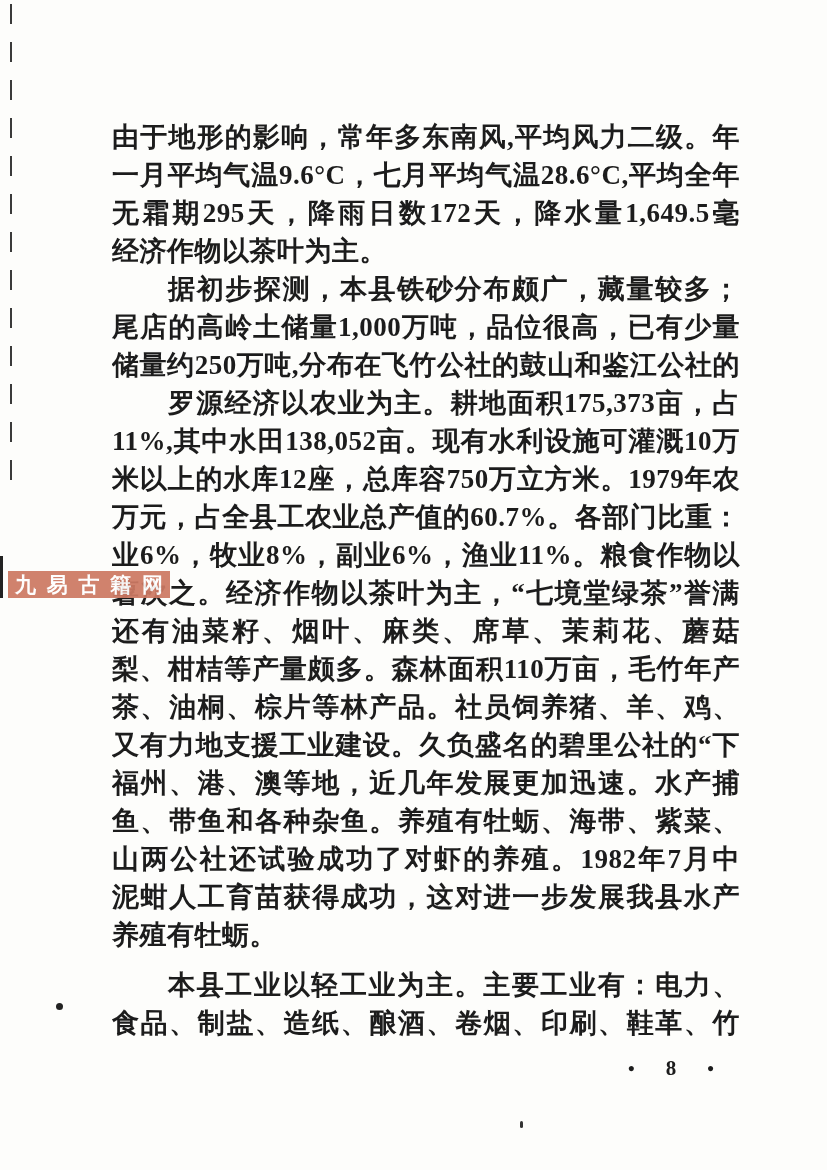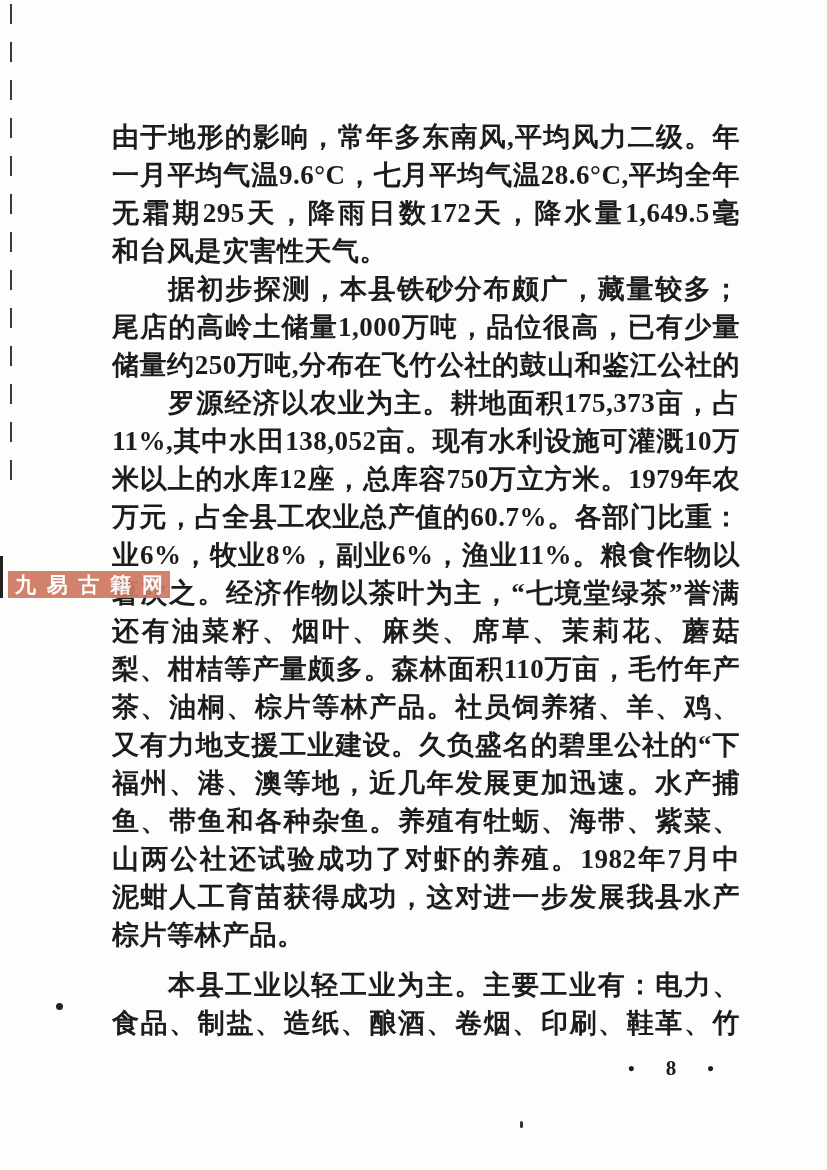--- a/index.html
+++ b/index.html
@@ -105,21 +105,21 @@
 
   <div class="binding-marks"></div>
   <div class="edge-mark"></div>
 
   <div class="text-block">
 
     <div class="para">
       <div class="tl">由于地形的影响，常年多东南风,平均风力二级。年平均气温为19°C,</div>
       <div class="tl">一月平均气温9.6°C，七月平均气温28.6°C,平均全年积温6,955.5°C,</div>
       <div class="tl">无霜期295天，降雨日数172天，降水量1,649.5毫米。“三寒”、夏旱</div>
-      <div class="tl last">和台风是灾害性天气。</div>
+      <div class="tl last">经济作物以茶叶为主。</div>
     </div>
 
     <div class="para">
       <div class="tl ind">据初步探测，本县铁砂分布颇广，藏量较多；白泉冈、八井、岭</div>
       <div class="tl">尾店的高岭土储量1,000万吨，品位很高，已有少量开掘，叶腊石的</div>
       <div class="tl last">储量约250万吨,分布在飞竹公社的鼓山和鉴江公社的程家洋。</div>
     </div>
 
     <div class="para">
       <div class="tl ind">罗源经济以农业为主。耕地面积175,373亩，占全县总面积的</div>
@@ -129,21 +129,21 @@
       <div class="tl">业6%，牧业8%，副业6%，渔业11%。粮食作物以水稻为主，甘</div>
       <div class="tl">薯次之。经济作物以茶叶为主，“七境堂绿茶”誉满京、津。此外，</div>
       <div class="tl">还有油菜籽、烟叶、麻类、席草、茉莉花、蘑菇等。果产以柿、李、</div>
       <div class="tl">梨、柑桔等产量颇多。森林面积110万亩，毛竹年产14万根，还有油</div>
       <div class="tl">茶、油桐、棕片等林产品。社员饲养猪、羊、鸡、鸭、兔，收入可观,</div>
       <div class="tl">又有力地支援工业建设。久负盛名的碧里公社的“下廪羊”，曾远销</div>
       <div class="tl">福州、港、澳等地，近几年发展更加迅速。水产捕养幷举,鱼类有黄</div>
       <div class="tl">鱼、带鱼和各种杂鱼。养殖有牡蛎、海带、紫菜、贻贝等。鉴江、松</div>
       <div class="tl">山两公社还试验成功了对虾的养殖。1982年7月中旬，县水产局试验</div>
       <div class="tl">泥蚶人工育苗获得成功，这对进一步发展我县水产业，念好“山海经”</div>
-      <div class="tl last">棕片等林产品。</div>
+      <div class="tl last">养殖有牡蛎。</div>
     </div>
 
     <div class="para gap-before">
       <div class="tl ind">本县工业以轻工业为主。主要工业有：电力、农械、水泥、造船、</div>
       <div class="tl last">食品、制盐、造纸、酿酒、卷烟、印刷、鞋革、竹编等。1979年全县</div>
     </div>
 
   </div>
 
   <div class="watermark">

